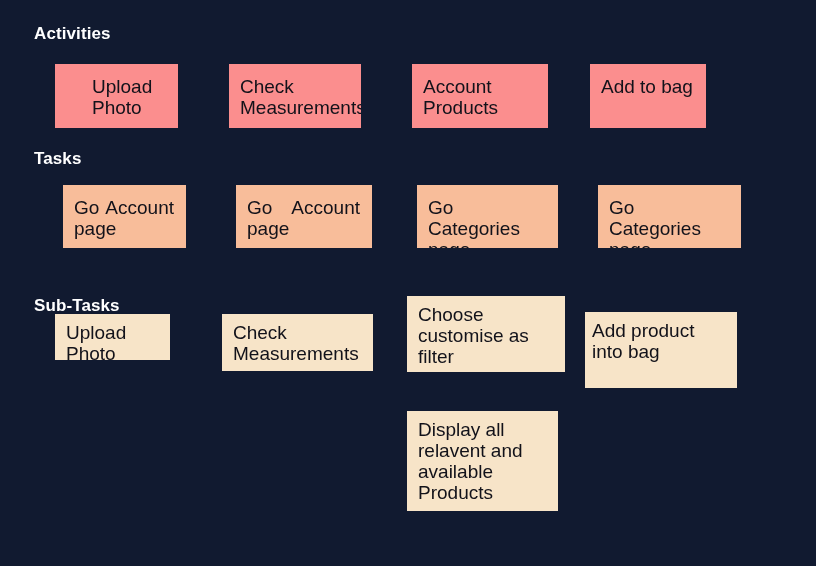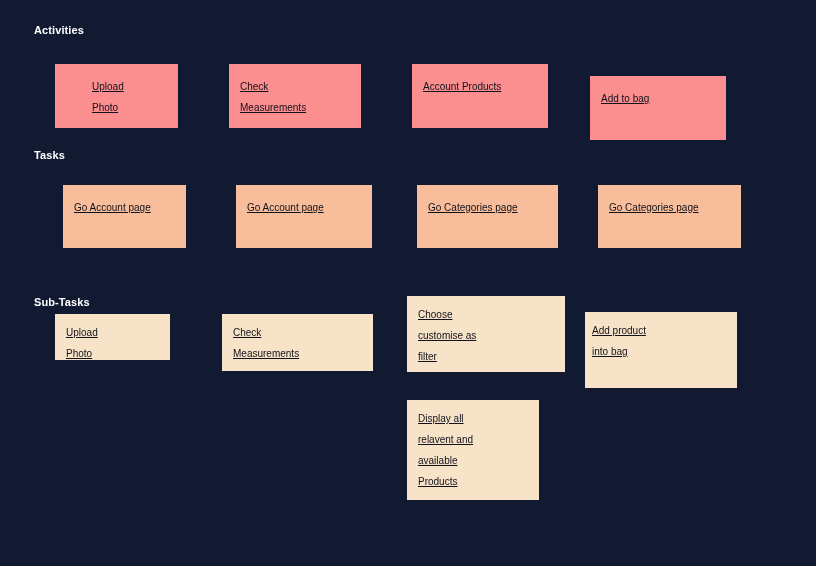--- a/index.html
+++ b/index.html
@@ -15,39 +15,38 @@
     position: relative;
   }
   .canvas {
     position: relative;
     width: 816px;
     height: 566px;
   }
   .section-heading {
     position: absolute;
     left: 34px;
-    font-size: 11px;
+    font-size: 17px;
     font-weight: bold;
     color: #FFFFFF;
     letter-spacing: 0.1px;
     white-space: nowrap;
   }
   #heading-activities { top: 24px; }
   #heading-tasks      { top: 149px; }
   #heading-subtasks   { top: 272px; margin-top: 24px; }
 
   .card {
     position: absolute;
     box-sizing: border-box;
     color: #12121A;
-    font-size: 10px;
+    font-size: 19px;
     line-height: 21px;
     padding: 8px 10px 8px 11px;
     overflow: hidden;
-    text-decoration: underline;
   }
   .card.activity {
     background: #FB8E8E;
   }
   .card.task {
     background: #F8BD9A;
     text-align: justify;
     padding: 12px 12px 8px 11px;
     margin-left: 8px;
   }
@@ -61,34 +60,34 @@
     display: block;
     padding-top: 4px;
   }
   .card-text { white-space: pre-line; }
 
   
   #card-activity-0 { left: 55px;  top: 64px;  width: 123px; height: 64px; }
   #card-activity-0 .card-text { padding-left: 26px; }
   #card-activity-1 { left: 229px; top: 64px;  width: 132px; height: 64px; }
   #card-activity-2 { left: 412px; top: 64px;  width: 136px; height: 64px; }
-  #card-activity-3 { left: 590px; top: 76px;  width: 136px; height: 64px; }
+  #card-activity-3 { left: 590px; top: 64px;  width: 116px; height: 64px; }
 
   
   #card-task-0 { left: 55px;  top: 185px; width: 123px; height: 63px; }
   #card-task-1 { left: 228px; top: 185px; width: 136px; height: 63px; }
   #card-task-2 { left: 409px; top: 185px; width: 141px; height: 63px; }
   #card-task-3 { left: 590px; top: 185px; width: 143px; height: 63px; }
 
   
   #card-subtask-0 { left: 55px;  top: 314px; width: 115px; height: 46px; }
   #card-subtask-1 { left: 222px; top: 314px; width: 151px; height: 57px; }
   #card-subtask-2 { left: 407px; top: 296px; width: 158px; height: 76px; }
   #card-subtask-3 { left: 585px; top: 312px; width: 152px; height: 76px; padding-left: 7px; }
-  #card-subtask-4 { left: 407px; top: 400px; width: 132px; height: 100px; }
+  #card-subtask-4 { left: 407px; top: 411px; width: 151px; height: 100px; }
 </style>
 </head>
 <body>
 
 <div class="canvas">
 
   <div class="section-heading" id="heading-activities">Activities</div>
 
   <div class="card activity" id="card-activity-0">
     <span class="card-text">Upload

